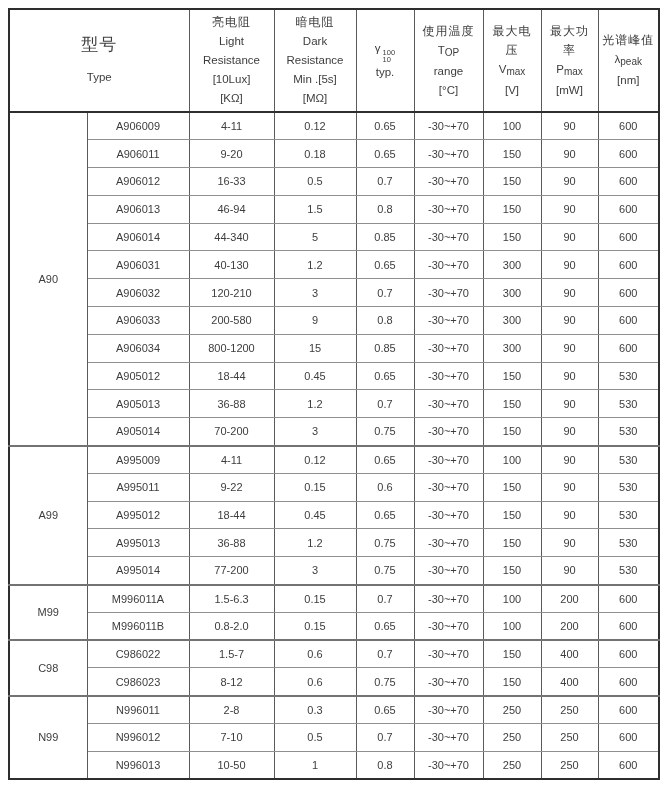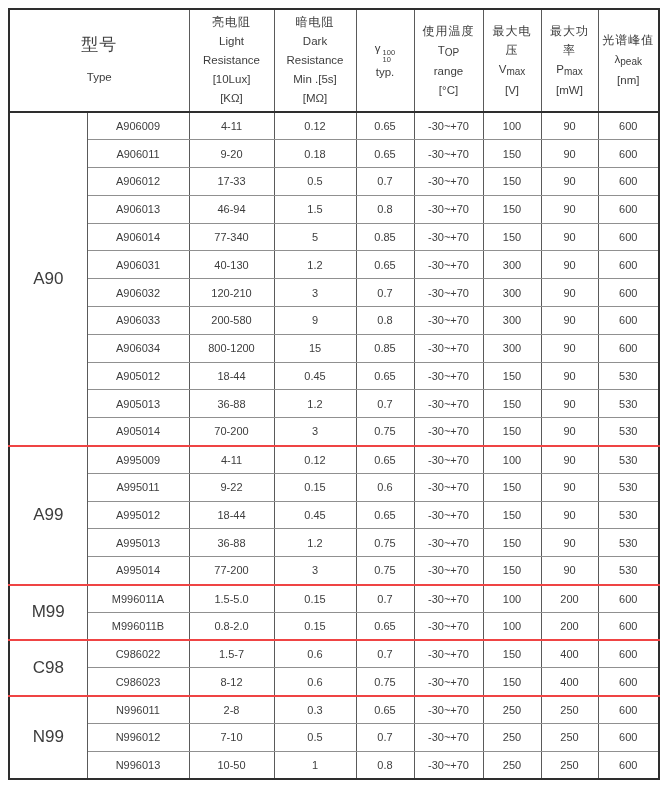--- a/index.html
+++ b/index.html
@@ -60,22 +60,22 @@
     border-left: 1px solid #5a5a5a;
     border-right: 1px solid #5a5a5a;
     border-top: 1px solid #909090;
     border-bottom: 1px solid #909090;
     font-size: 11px;
     text-align: center;
     vertical-align: middle;
     padding: 0;
     white-space: nowrap;
   }
-  tbody tr.group-start td { border-top: 2px solid #ef4444; }
-  td.series-cell { font-size: 17px; }
+  tbody tr.group-start td { border-top: 2px solid #737373; }
+  td.series-cell { font-size: 11px; }
 </style>
 </head>
 <body>
 
 <div class="page">
   <table class="spec">
     <colgroup>
       <col class="c-series">
         <col class="c-part">
         <col class="c-light">
@@ -157,41 +157,41 @@
           <td>9-20</td>
           <td>0.18</td>
           <td>0.65</td>
           <td>-30~+70</td>
           <td>150</td>
           <td>90</td>
           <td>600</td>
         </tr>
         <tr>
           <td>A906012</td>
-          <td>17-33</td>
+          <td>16-33</td>
           <td>0.5</td>
           <td>0.7</td>
           <td>-30~+70</td>
           <td>150</td>
           <td>90</td>
           <td>600</td>
         </tr>
         <tr>
           <td>A906013</td>
           <td>46-94</td>
           <td>1.5</td>
           <td>0.8</td>
           <td>-30~+70</td>
           <td>150</td>
           <td>90</td>
           <td>600</td>
         </tr>
         <tr>
           <td>A906014</td>
-          <td>77-340</td>
+          <td>44-340</td>
           <td>5</td>
           <td>0.85</td>
           <td>-30~+70</td>
           <td>150</td>
           <td>90</td>
           <td>600</td>
         </tr>
         <tr>
           <td>A906031</td>
           <td>40-130</td>
@@ -309,21 +309,21 @@
           <td>3</td>
           <td>0.75</td>
           <td>-30~+70</td>
           <td>150</td>
           <td>90</td>
           <td>530</td>
         </tr>
         <tr class="group-start">
           <td rowspan="2" class="series-cell">M99</td>
           <td>M996011A</td>
-          <td>1.5-5.0</td>
+          <td>1.5-6.3</td>
           <td>0.15</td>
           <td>0.7</td>
           <td>-30~+70</td>
           <td>100</td>
           <td>200</td>
           <td>600</td>
         </tr>
         <tr>
           <td>M996011B</td>
           <td>0.8-2.0</td>

